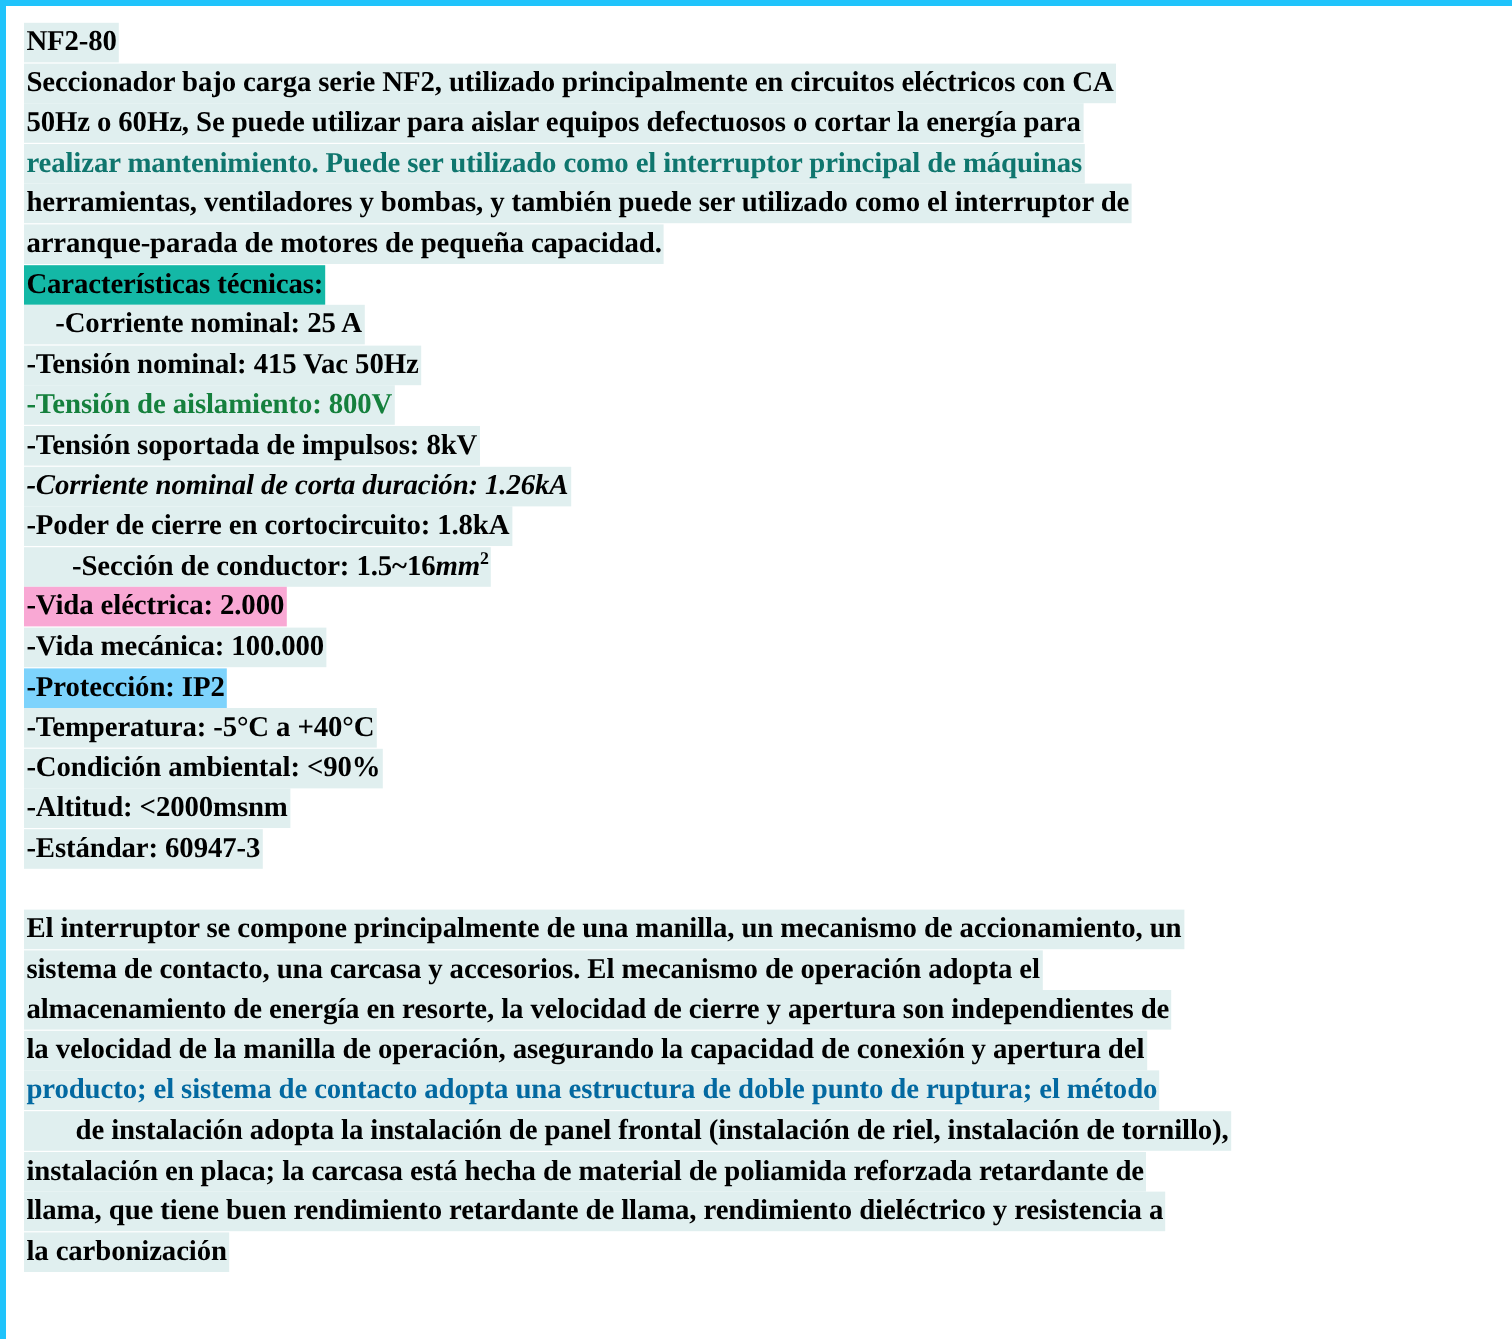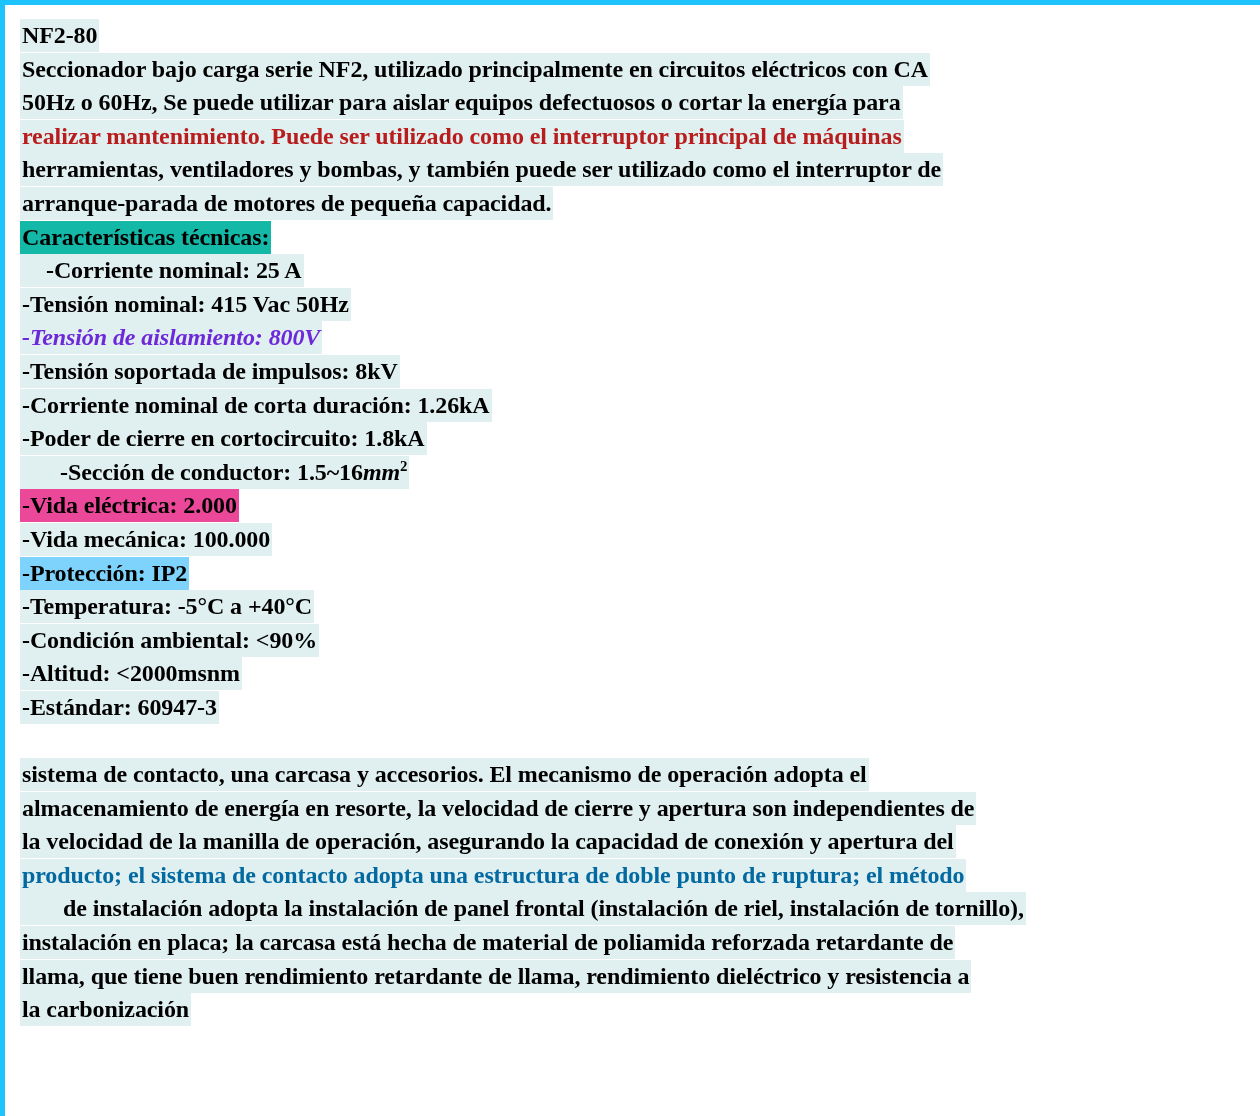--- a/index.html
+++ b/index.html
@@ -72,43 +72,44 @@
 </head>
 <body>
 
 <div id="doc-panel" style="border-top-color: rgb(31, 195, 251); border-left-color: rgb(31, 195, 251);">
   <div id="doc-body">
 
     <span class="tline" style="color: rgb(0, 0, 0);"><span class="hl" style="background: rgb(224, 239, 239);">NF2-80</span></span>
 
     <span class="tline" style="color: rgb(0, 0, 0);"><span class="hl" style="background: rgb(224, 239, 239);">Seccionador bajo carga serie NF2, utilizado principalmente en circuitos eléctricos con CA</span></span>
     <span class="tline" style="color: rgb(0, 0, 0);"><span class="hl" style="background: rgb(224, 239, 239);">50Hz o 60Hz, Se puede utilizar para aislar equipos defectuosos o cortar la energía para</span></span>
-    <span class="tline" style="color: #b91c1c;"><span class="hl" style="background: rgb(224, 239, 239);">realizar mantenimiento. Puede ser utilizado como el interruptor principal de máquinas</span></span>
+    <span class="tline" style="color: #0f766e;"><span class="hl" style="background: rgb(224, 239, 239);">realizar mantenimiento. Puede ser utilizado como el interruptor principal de máquinas</span></span>
     <span class="tline" style="color: rgb(0, 0, 0);"><span class="hl" style="background: rgb(224, 239, 239);">herramientas, ventiladores y bombas, y también puede ser utilizado como el interruptor de</span></span>
     <span class="tline" style="color: rgb(0, 0, 0);"><span class="hl" style="background: rgb(224, 239, 239);">arranque-parada de motores de pequeña capacidad.</span></span>
 
     <span class="tline" style="color: rgb(0, 0, 0);"><span class="hl" style="background: #14b8a6;">Características técnicas:</span></span>
 
     <span class="tline" style="color: rgb(0, 0, 0);"><span class="hl" style="background: rgb(224, 239, 239); padding-left: 26px;">-Corriente nominal: 25 A</span></span>
     <span class="tline" style="color: rgb(0, 0, 0);"><span class="hl" style="background: rgb(224, 239, 239);">-Tensión nominal: 415 Vac 50Hz</span></span>
-    <span class="tline" style="color: #6d28d9; font-style: italic;"><span class="hl" style="background: rgb(224, 239, 239);">-Tensión de aislamiento: 800V</span></span>
+    <span class="tline" style="color: #15803d;"><span class="hl" style="background: rgb(224, 239, 239);">-Tensión de aislamiento: 800V</span></span>
     <span class="tline" style="color: rgb(0, 0, 0);"><span class="hl" style="background: rgb(224, 239, 239);">-Tensión soportada de impulsos: 8kV</span></span>
-    <span class="tline" style="color: rgb(0, 0, 0);"><span class="hl" style="background: rgb(224, 239, 239);">-Corriente nominal de corta duración: 1.26kA</span></span>
+    <span class="tline" style="color: rgb(0, 0, 0); font-style: italic;"><span class="hl" style="background: rgb(224, 239, 239);">-Corriente nominal de corta duración: 1.26kA</span></span>
     <span class="tline" style="color: rgb(0, 0, 0);"><span class="hl" style="background: rgb(224, 239, 239);">-Poder de cierre en cortocircuito: 1.8kA</span></span>
     <span class="tline" style="color: rgb(0, 0, 0);"><span class="hl" style="background: rgb(224, 239, 239); padding-left: 40px;"><span>-Sección de conductor: 1.5~16</span><span class="unit-italic">mm</span><span class="sup">2</span></span></span>
-    <span class="tline" style="color: rgb(0, 0, 0);"><span class="hl" style="background: #ec4899;">-Vida eléctrica: 2.000</span></span>
+    <span class="tline" style="color: rgb(0, 0, 0);"><span class="hl" style="background: #f9a8d4;">-Vida eléctrica: 2.000</span></span>
     <span class="tline" style="color: rgb(0, 0, 0);"><span class="hl" style="background: rgb(224, 239, 239);">-Vida mecánica: 100.000</span></span>
     <span class="tline" style="color: rgb(0, 0, 0);"><span class="hl" style="background: #7dd3fc;">-Protección:  IP2</span></span>
     <span class="tline" style="color: rgb(0, 0, 0);"><span class="hl" style="background: rgb(224, 239, 239);">-Temperatura: -5°C a +40°C</span></span>
     <span class="tline" style="color: rgb(0, 0, 0);"><span class="hl" style="background: rgb(224, 239, 239);">-Condición ambiental: &lt;90%</span></span>
     <span class="tline" style="color: rgb(0, 0, 0);"><span class="hl" style="background: rgb(224, 239, 239);">-Altitud: &lt;2000msnm</span></span>
     <span class="tline" style="color: rgb(0, 0, 0);"><span class="hl" style="background: rgb(224, 239, 239);">-Estándar: 60947-3</span></span>
 
     <span class="spacer-line"></span>
 
+    <span class="tline" style="color: rgb(0, 0, 0);"><span class="hl" style="background: rgb(224, 239, 239);">El interruptor se compone principalmente de una manilla, un mecanismo de accionamiento, un</span></span>
     <span class="tline" style="color: rgb(0, 0, 0);"><span class="hl" style="background: rgb(224, 239, 239);">sistema de contacto, una carcasa y accesorios. El mecanismo de operación adopta el</span></span>
     <span class="tline" style="color: rgb(0, 0, 0);"><span class="hl" style="background: rgb(224, 239, 239);">almacenamiento de energía en resorte, la velocidad de cierre y apertura son independientes de</span></span>
     <span class="tline" style="color: rgb(0, 0, 0);"><span class="hl" style="background: rgb(224, 239, 239);">la velocidad de la manilla de operación, asegurando la capacidad de conexión y apertura del</span></span>
     <span class="tline" style="color: #0369a1;"><span class="hl" style="background: rgb(224, 239, 239);">producto; el sistema de contacto adopta una estructura de doble punto de ruptura;  el método</span></span>
     <span class="tline" style="color: rgb(0, 0, 0);"><span class="hl" style="background: rgb(224, 239, 239); padding-left: 43px;">de instalación adopta la instalación de panel frontal (instalación de riel, instalación de tornillo),</span></span>
     <span class="tline" style="color: rgb(0, 0, 0);"><span class="hl" style="background: rgb(224, 239, 239);">instalación en placa; la carcasa está hecha de material de poliamida reforzada retardante de</span></span>
     <span class="tline" style="color: rgb(0, 0, 0);"><span class="hl" style="background: rgb(224, 239, 239);">llama, que tiene buen rendimiento retardante de llama, rendimiento dieléctrico y resistencia a</span></span>
     <span class="tline" style="color: rgb(0, 0, 0);"><span class="hl" style="background: rgb(224, 239, 239);">la carbonización</span></span>
 
   </div>

